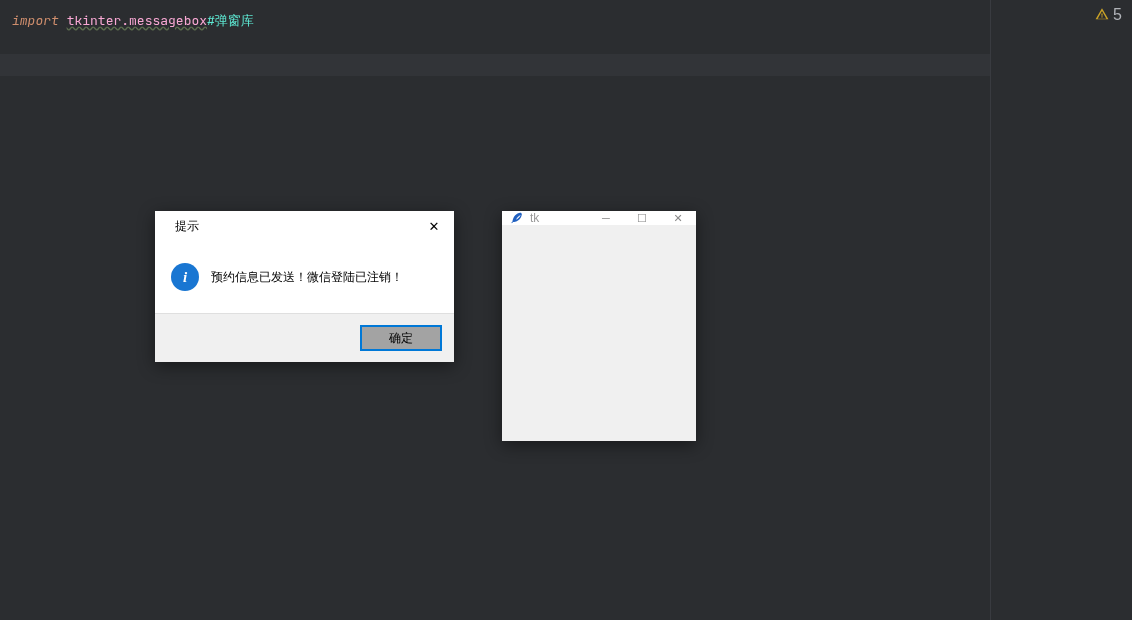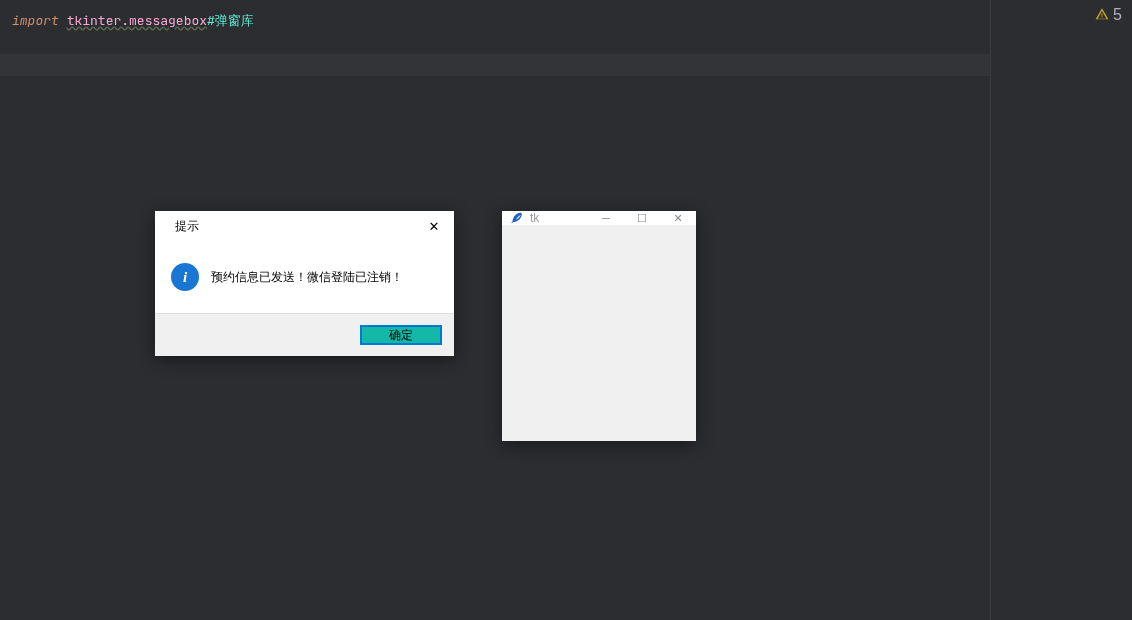--- a/index.html
+++ b/index.html
@@ -129,22 +129,22 @@
     }
     .dlg-footer {
       background: #f0f0f0;
       padding: 11px 12px;
       display: flex;
       justify-content: flex-end;
       border-top: 1px solid #dfdfdf;
     }
     .ok-btn {
       min-width: 82px;
-      height: 20px;
-      background: #14b8a6;
+      height: 26px;
+      background: #a3a3a3;
       border: 2px solid #0078d7;
       font-size: 12px;
       color: #000;
       display: flex;
       align-items: center;
       justify-content: center;
     }
 
     
     .tk-window {

